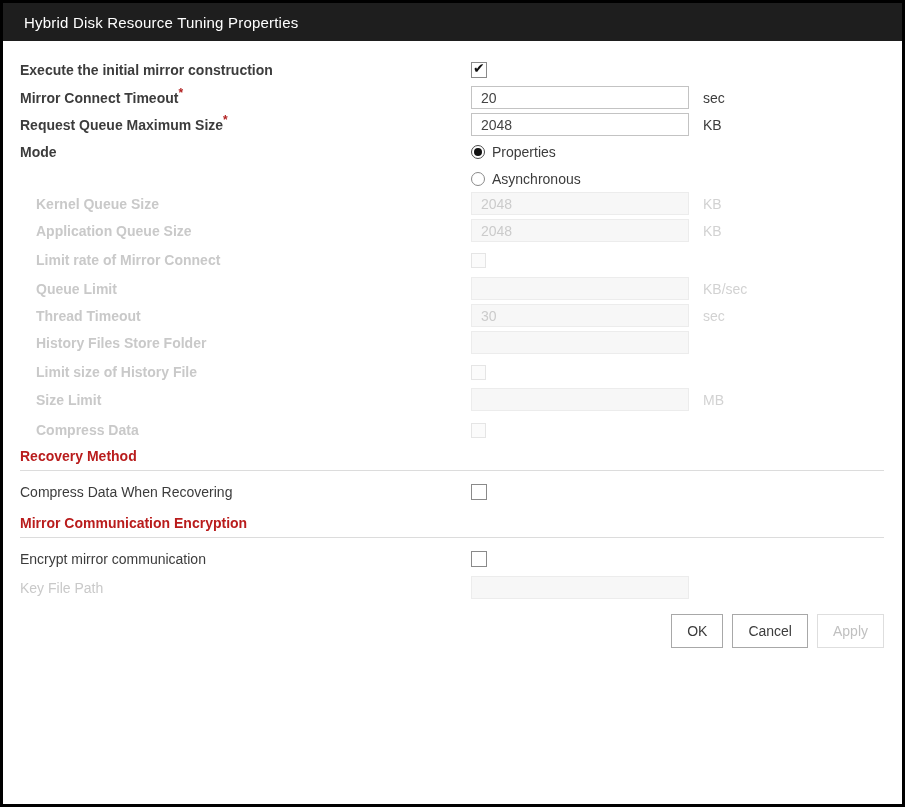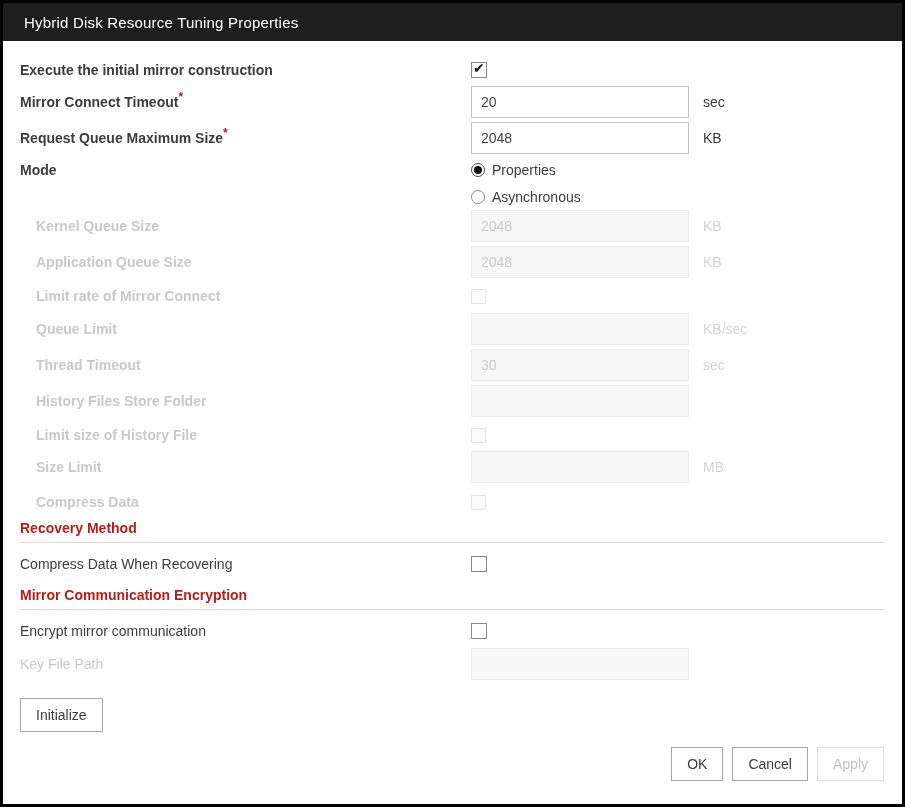--- a/index.html
+++ b/index.html
@@ -37,21 +37,21 @@
     font-size: 14px;
     color: #3c3c3c;
   }
   .label.bold { font-weight: 700; }
   .label.dim { color: #c9c9c9; }
   .label.indent { padding-left: 16px; }
   .req { color: #b22222; font-weight: 700; font-size: 12px; vertical-align: super; line-height: 0; }
 
   .txt {
     width: 218px;
-    height: 32px;
+    height: 23px;
     border: 1px solid #c3c3c3;
     background: #fff;
     color: #444;
     font-size: 14px;
     font-family: "Liberation Sans", "DejaVu Sans", sans-serif;
     padding: 0 9px;
     outline: none;
   }
   .txt:disabled {
     border: 1px solid #ececec;
@@ -251,23 +251,20 @@
     <div class="row mb9">
       <div class="label">Encrypt mirror communication</div>
       <span class="cb" data-checked="false"></span>
     </div>
 
     <div class="row">
       <div class="label dim">Key File Path</div>
       <input class="txt" type="text" disabled="" value="" style="">
     </div>
 
-    <div class="initialize-wrap">
-      <button class="btn">Initialize</button>
-    </div>
 
     <div class="footer">
       <button class="btn">OK</button>
       <button class="btn">Cancel</button>
       <button class="btn" disabled="">Apply</button>
     </div>
 
   </div>
 </div>
 

